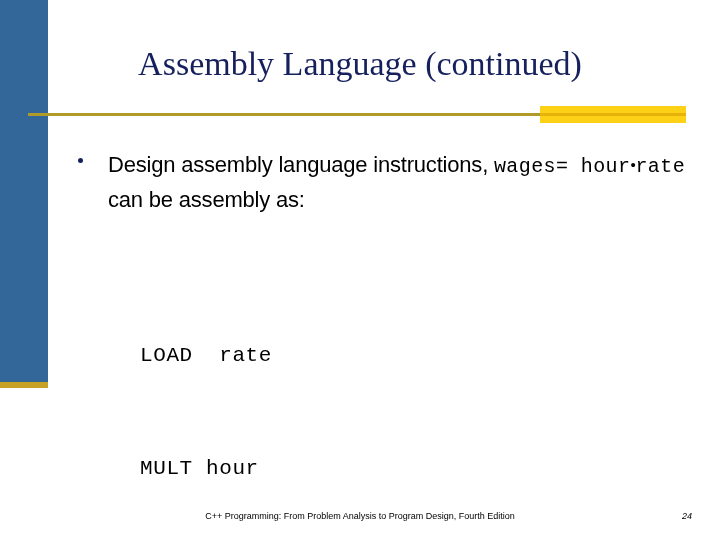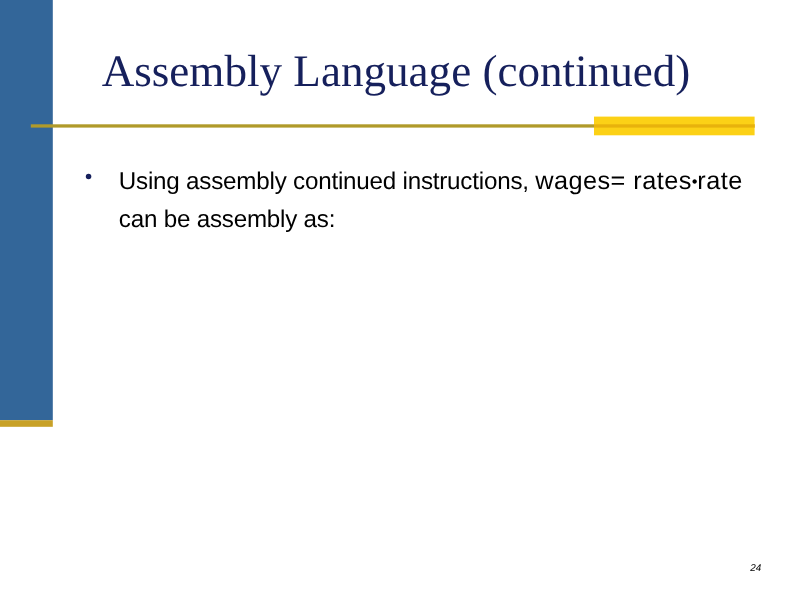--- a/index.html
+++ b/index.html
@@ -39,21 +39,21 @@
   }
 
   
   .title {
     position: absolute;
     left: 70px;
     top: 44px;
     width: 580px;
     text-align: center;
     font-family: "Liberation Serif", serif;
-    font-size: 41px;
+    font-size: 34px;
     line-height: 40px;
     color: #16205c;
     white-space: nowrap;
   }
 
   
   .rule-wrap {
     position: absolute;
     left: 0;
     top: 104px;
@@ -104,22 +104,22 @@
   .bullet-text {
     margin: 0;
     padding-left: 42px;
     font-family: "Liberation Sans", sans-serif;
     font-size: 22px;
     line-height: 33px;
     color: #000000;
     letter-spacing: -0.2px;
   }
   .mono {
-    font-family: Liberation Sans, sans-serif;
-    font-size: 23px;
+    font-family: Liberation Mono, monospace;
+    font-size: 20px;
     letter-spacing: 0.4px;
   }
   .inline-op {
     font-family: "Liberation Sans", sans-serif;
     font-size: 15px;
     vertical-align: 2px;
   }
 
   
   .code-block {
@@ -169,22 +169,25 @@
   <div class="title">Assembly Language (continued)</div>
 
   <div class="rule-wrap">
     <div class="rule-thin"></div>
     <div class="rule-block"></div>
     <div class="rule-block-line"></div>
   </div>
 
   <div class="bullet-row">
     <span class="bullet-dot"></span>
-    <p class="bullet-text"><span>Using assembly continued instructions, </span><span class="mono">wages</span><span class="mono">= rates</span><span class="inline-op">•</span><span class="mono">rate</span><span> can be assembly as:</span></p>
+    <p class="bullet-text"><span>Design assembly language instructions, </span><span class="mono">wages</span><span class="mono">= hour</span><span class="inline-op">•</span><span class="mono">rate</span><span> can be assembly as:</span></p>
   </div>
 
   <div class="code-block">
+    <div class="code-line">LOAD  rate</div>
+    <div class="code-line">MULT hour</div>
     
   </div>
 
+  <div class="footer-text">C++ Programming: From Problem Analysis to Program Design, Fourth Edition</div>
   <div class="footer-page">24</div>
 
 </div>
 
 </body></html>

